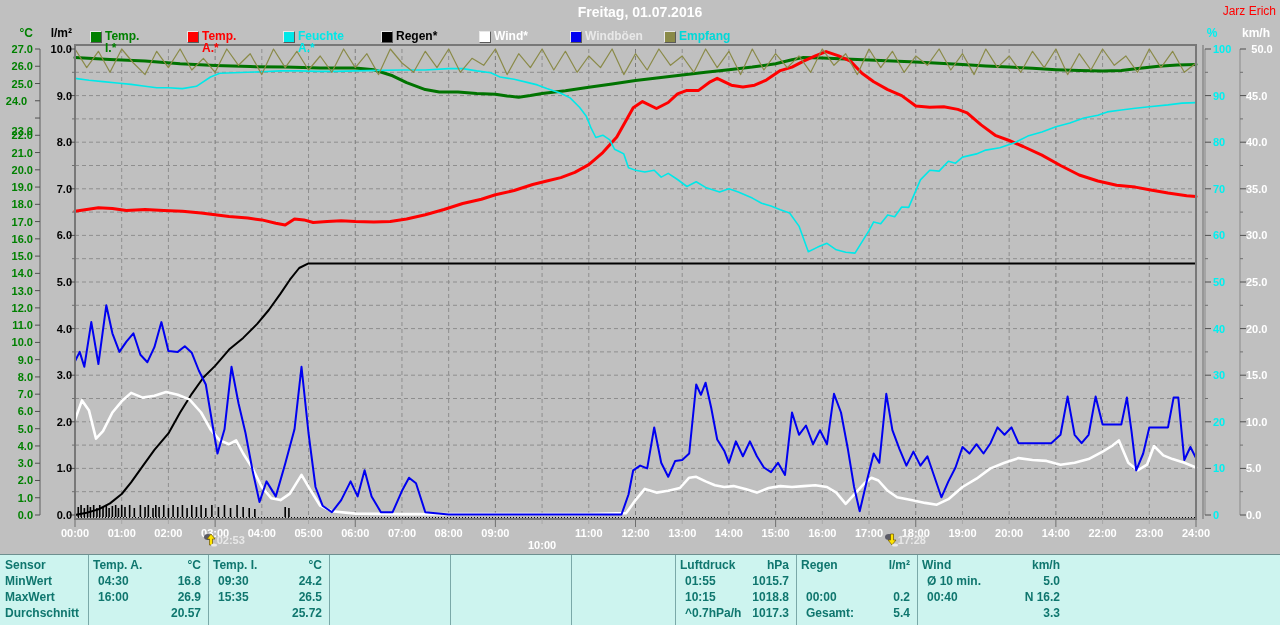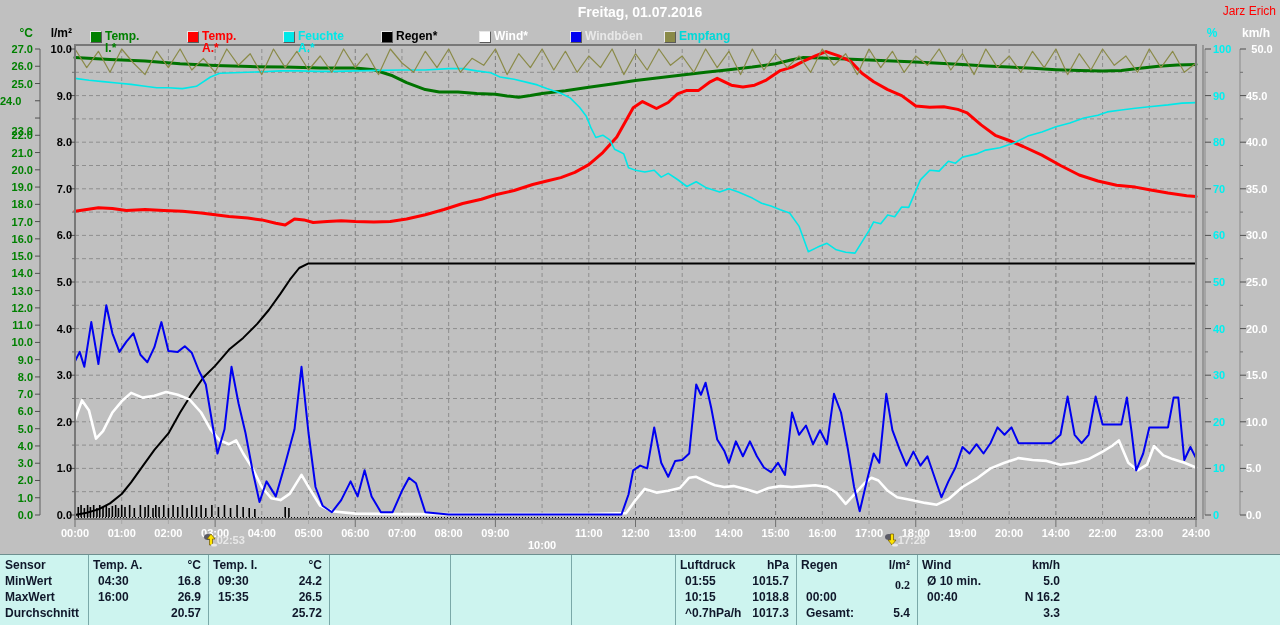--- a/index.html
+++ b/index.html
@@ -20,21 +20,21 @@
   .legend-item{position:absolute;top:30px;height:12px;}
   .legend-swatch{position:absolute;top:1px;left:0;width:10px;height:10px;
      border-top:1px solid #e8e8e8;border-left:1px solid #e8e8e8;
      border-right:1px solid #5a5a5a;border-bottom:1px solid #5a5a5a;}
   .legend-label{position:absolute;left:15px;top:0;font-size:12px;font-weight:bold;line-height:12px;}
   .marker{position:absolute;height:16px;}
   .marker-time{position:absolute;left:13px;top:1px;font-size:11px;font-weight:bold;color:#e8e8e8;}
   #info-band{position:absolute;left:0;top:554px;width:1280px;height:71px;
      background:#cdf4ef;border-top:1px solid #6d8f8f;box-sizing:border-box;}
   .band-divider{position:absolute;top:0;width:1px;height:71px;background:#7aa8a8;}
-  .band-cell{position:absolute;font-size:12px;font-weight:bold;color:#0f172a;line-height:13px;}
+  .band-cell{position:absolute;font-size:12px;font-weight:bold;color:#0f766e;line-height:13px;}
   .ra{text-align:right;}
 </style>
 </head>
 <body>
 
 <div id="chart-region">
   <svg id="chart-svg" width="1280" height="554">
       <line x1="75" y1="72.3" x2="1196" y2="72.3" stroke="#8e8e8e" stroke-width="1" stroke-dasharray="4 3"></line>
       <line x1="75" y1="95.6" x2="1196" y2="95.6" stroke="#8e8e8e" stroke-width="1" stroke-dasharray="4 3"></line>
       <line x1="75" y1="118.9" x2="1196" y2="118.9" stroke="#8e8e8e" stroke-width="1" stroke-dasharray="4 3"></line>
@@ -284,21 +284,21 @@
       </div>
     </div>
   <div id="axis-label-layer">
       <div class="ov axis-unit ov" style="left: 0px; top: 26px; width: 33px; text-align: right; color: rgb(0, 128, 0);">°C</div>
       <div class="ov axis-unit ov" style="left: 36px; top: 26px; width: 36px; text-align: right; color: rgb(0, 0, 0);">l/m²</div>
       <div class="ov axis-unit ov" style="left: 1196px; top: 26px; width: 32px; text-align: center; color: rgb(0, 240, 240);">%</div>
       <div class="ov axis-unit ov" style="left: 1242px; top: 26px; width: 36px; text-align: left; color: rgb(255, 255, 255);">km/h</div>
       <div class="ov axis-lbl" style="left: 0px; top: 44px; width: 33px; text-align: right; color: rgb(0, 128, 0);">27.0</div>
       <div class="ov axis-lbl" style="left: 0px; top: 61.2593px; width: 33px; text-align: right; color: rgb(0, 128, 0);">26.0</div>
       <div class="ov axis-lbl" style="left: 0px; top: 78.5185px; width: 33px; text-align: right; color: rgb(0, 128, 0);">25.0</div>
-      <div class="ov axis-lbl" style="left: 0px; top: 95.7778px; width: 33px; text-align: left; color: rgb(0, 128, 0);">24.0</div>
+      <div class="ov axis-lbl" style="left: 0px; top: 95.7778px; width: 33px; text-align: center; color: rgb(0, 128, 0);">24.0</div>
       <div class="ov axis-lbl" style="left: 0px; top: 113.037px; width: 33px; text-align: right; color: rgb(0, 128, 0); margin-top: 13px;">23.0</div>
       <div class="ov axis-lbl" style="left: 0px; top: 130.296px; width: 33px; text-align: right; color: rgb(0, 128, 0);">22.0</div>
       <div class="ov axis-lbl" style="left: 0px; top: 147.556px; width: 33px; text-align: right; color: rgb(0, 128, 0);">21.0</div>
       <div class="ov axis-lbl" style="left: 0px; top: 164.815px; width: 33px; text-align: right; color: rgb(0, 128, 0);">20.0</div>
       <div class="ov axis-lbl" style="left: 0px; top: 182.074px; width: 33px; text-align: right; color: rgb(0, 128, 0);">19.0</div>
       <div class="ov axis-lbl" style="left: 0px; top: 199.333px; width: 33px; text-align: right; color: rgb(0, 128, 0);">18.0</div>
       <div class="ov axis-lbl" style="left: 0px; top: 216.593px; width: 33px; text-align: right; color: rgb(0, 128, 0);">17.0</div>
       <div class="ov axis-lbl" style="left: 0px; top: 233.852px; width: 33px; text-align: right; color: rgb(0, 128, 0);">16.0</div>
       <div class="ov axis-lbl" style="left: 0px; top: 251.111px; width: 33px; text-align: right; color: rgb(0, 128, 0);">15.0</div>
       <div class="ov axis-lbl" style="left: 0px; top: 268.37px; width: 33px; text-align: right; color: rgb(0, 128, 0);">14.0</div>
@@ -420,21 +420,21 @@
     <div class="band-cell ra" style="left: 680px; top: 4px; width: 109px;">hPa</div>
     <div class="band-cell" style="left: 685px; top: 20px;">01:55</div>
     <div class="band-cell ra" style="left: 680px; top: 20px; width: 109px;">1015.7</div>
     <div class="band-cell" style="left: 685px; top: 36px;">10:15</div>
     <div class="band-cell ra" style="left: 680px; top: 36px; width: 109px;">1018.8</div>
     <div class="band-cell" style="left: 685px; top: 52px;">^0.7hPa/h</div>
     <div class="band-cell ra" style="left: 680px; top: 52px; width: 109px;">1017.3</div>
     <div class="band-cell" style="left: 801px; top: 4px;">Regen</div>
     <div class="band-cell ra" style="left: 801px; top: 4px; width: 109px;">l/m²</div>
     <div class="band-cell" style="left: 806px; top: 36px;">00:00</div>
-    <div class="band-cell ra" style="left: 801px; top: 24px; width: 109px; font-family: Liberation Serif, serif;">0.2</div>
+    <div class="band-cell ra" style="left: 801px; top: 36px; width: 109px;">0.2</div>
     <div class="band-cell" style="left: 806px; top: 52px;">Gesamt:</div>
     <div class="band-cell ra" style="left: 801px; top: 52px; width: 109px;">5.4</div>
     <div class="band-cell" style="left: 922px; top: 4px;">Wind</div>
     <div class="band-cell ra" style="left: 922px; top: 4px; width: 138px;">km/h</div>
     <div class="band-cell" style="left: 927px; top: 20px; text-align: center;">Ø 10 min.</div>
     <div class="band-cell ra" style="left: 922px; top: 20px; width: 138px;">5.0</div>
     <div class="band-cell" style="left: 927px; top: 36px;">00:40</div>
     <div class="band-cell ra" style="left: 922px; top: 36px; width: 138px;">N 16.2</div>
     <div class="band-cell ra" style="left: 922px; top: 52px; width: 138px;">3.3</div>
   </div>

